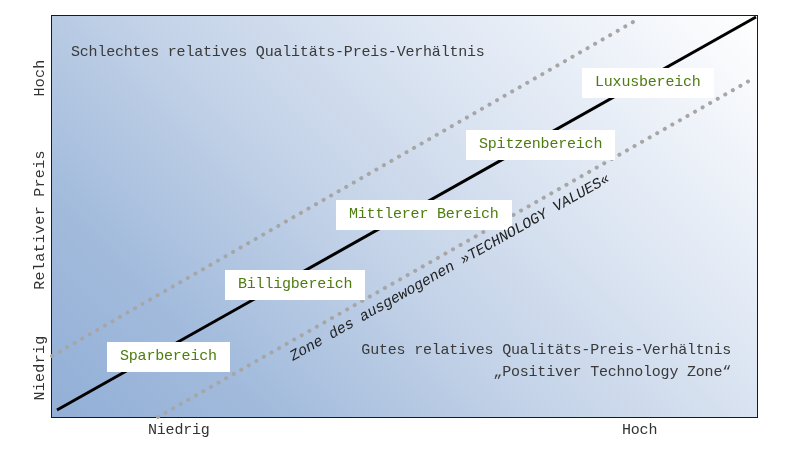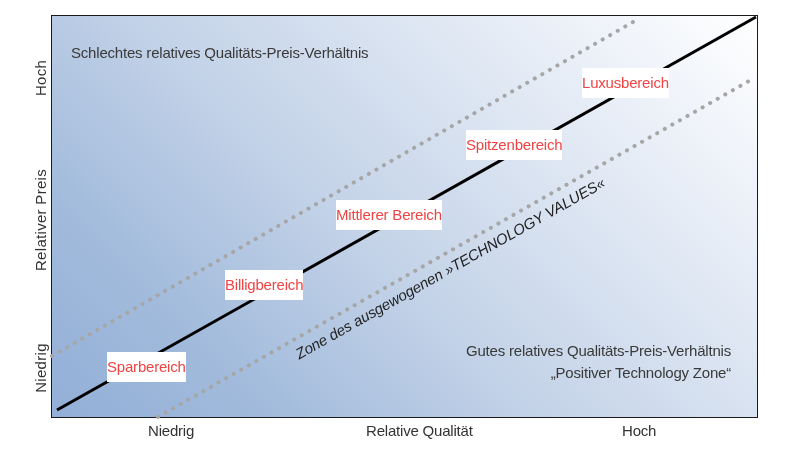--- a/index.html
+++ b/index.html
@@ -11,21 +11,21 @@
       width: 799px;
       height: 449px;
       position: relative;
       overflow: hidden;
       font-family: "Liberation Sans", "DejaVu Sans", sans-serif;
       color: #333333;
     }
     #stage {
       position: absolute;
       left: 0; top: 0;
-      width: 799px; height: 442px;
+      width: 799px; height: 442px; font-family: Liberation Mono, monospace;
     }
     .plot-frame {
       position: absolute;
       left: 51px; top: 15px;
       width: 707px; height: 403px;
       box-sizing: border-box;
       border: 1.5px solid #1a1a1a;
       background: linear-gradient(225deg, #ffffff 0%, #e8eef7 22%, #c4d3e8 55%, #a2bbdc 80%, #93afd7 100%);
     }
     svg.lines {
@@ -40,25 +40,25 @@
       line-height: 22px;
       color: #3a3a3a;
       letter-spacing: -0.2px;
       white-space: nowrap;
     }
     .corner-text.top-left { left: 71px; top: 42px; }
     .corner-text.bottom-right { right: 68px; top: 340px; text-align: right; }
     .region-label {
       position: absolute;
       background: #ffffff;
-      color: #ef4444;
+      color: #4d7c0f;
       font-size: 15px;
       line-height: 30px;
       height: 30px;
-      padding: 0 0;
+      padding: 0 13px;
       white-space: nowrap;
       box-sizing: border-box;
       letter-spacing: -0.2px;
     }
     .axis-label {
       position: absolute;
       font-size: 15px;
       color: #333333;
       white-space: nowrap;
       letter-spacing: -0.2px;
@@ -101,29 +101,28 @@
 
   <div class="corner-text top-left">
     <div>Schlechtes relatives Qualitäts-Preis-Verhältnis</div>
   </div>
 
   <div class="corner-text bottom-right">
     <div>Gutes relatives Qualitäts-Preis-Verhältnis</div>
     <div>„Positiver Technology Zone“</div>
   </div>
 
-  <div class="region-label" style="left:107px; top:352px;">Sparbereich</div>
+  <div class="region-label" style="left:107px; top:342px;">Sparbereich</div>
   <div class="region-label" style="left:225px; top:270px;">Billigbereich</div>
   <div class="region-label" style="left:336px; top:200px;text-align:right;">Mittlerer Bereich</div>
   <div class="region-label" style="left:466px; top:130px;">Spitzenbereich</div>
   <div class="region-label" style="left:582px; top:68px;">Luxusbereich</div>
 
   <div class="zone-text">Zone des ausgewogenen »TECHNOLOGY VALUES«</div>
 
   <div class="y-label" style="left:40px; top:78px;">Hoch</div>
   <div class="y-label" style="left:40px; top:220px;">Relativer Preis</div>
   <div class="y-label" style="left:40px; top:368px;">Niedrig</div>
 
   <div class="axis-label" style="left:148px; top:422px;">Niedrig</div>
-  <div class="axis-label" style="left:366px; top:422px;">Relative Qualität</div>
   <div class="axis-label" style="left:622px; top:422px;">Hoch</div>
 
 </div>
 
 </body></html>

